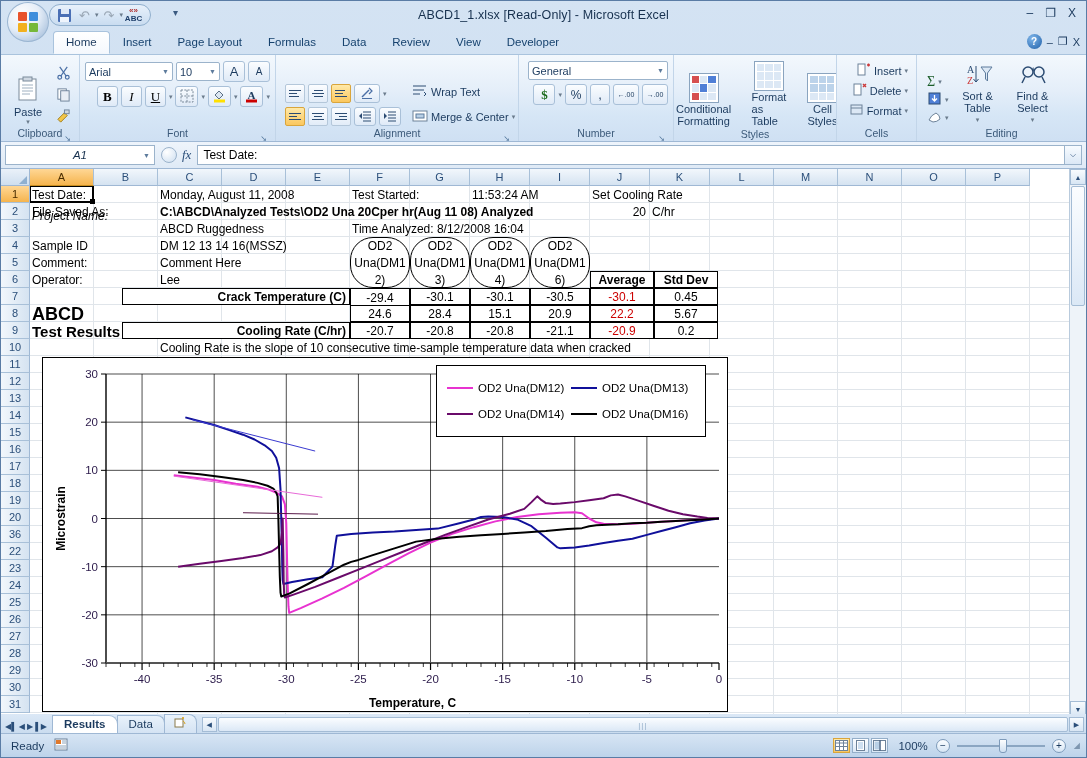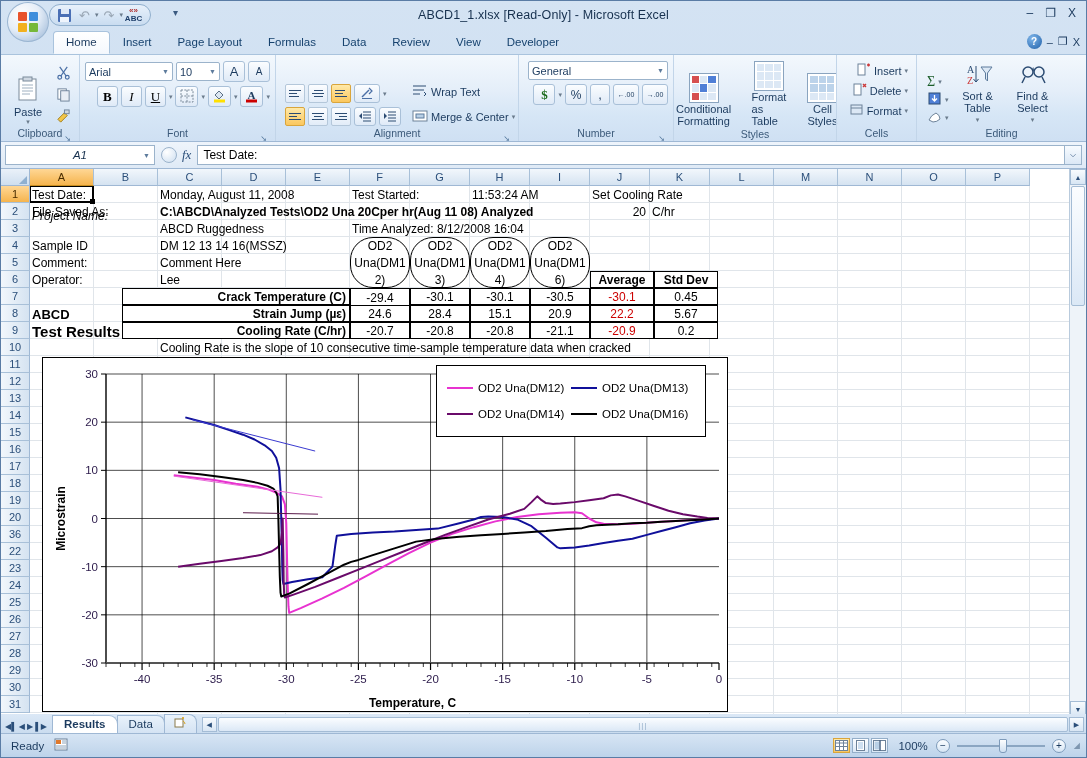--- a/index.html
+++ b/index.html
@@ -757,21 +757,21 @@
         <div class="cell" style="left: 622px; top: 18px;">C/hr</div>
         <div class="cell" style="left: 2px; top: 22px; font-style: italic;">Project Name:</div>
         <div class="cell" style="left: 130px; top: 35px;">ABCD Ruggedness</div>
         <div class="cell" style="left: 322px; top: 35px;">Time Analyzed: 8/12/2008 16:04</div>
         <div class="cell" style="left: 2px; top: 52px;">Sample ID</div>
         <div class="cell" style="left: 130px; top: 52px;">DM 12 13 14 16(MSSZ)</div>
         <div class="cell" style="left: 2px; top: 69px;">Comment:</div>
         <div class="cell" style="left: 130px; top: 69px;">Comment Here</div>
         <div class="cell" style="left: 2px; top: 86px;">Operator:</div>
         <div class="cell" style="left: 130px; top: 86px;">Lee</div>
-        <div class="cell b" style="left: 2px; top: 120px; font-size: 13px; line-height: 17px;">ABCD</div>
+        <div class="cell b" style="left: 2px; top: 120px; font-size: 18px; line-height: 17px;">ABCD</div>
         <div class="cell b" style="left: 2px; top: 137px; font-size: 15px; line-height: 17px;">Test Results</div>
         <div class="cell" style="left: 130px; top: 154px;">Cooling Rate is the slope of 10 consecutive time-sample temperature data when cracked</div>
         <div class="tbl-cell hdr" style="left: 320px; top: 51px; width: 60px; height: 51px; flex-direction: column; justify-content: flex-start;">
           <div class="tbl-hdr-text" style="line-height: 17px;">OD2</div>
           <div class="tbl-hdr-text" style="line-height: 17px;">Una(DM1</div>
           <div class="tbl-hdr-text" style="line-height: 17px;">2)</div>
         </div>
         <div class="tbl-cell hdr" style="left: 380px; top: 51px; width: 60px; height: 51px; flex-direction: column; justify-content: flex-start;">
           <div class="tbl-hdr-text" style="line-height: 17px;">OD2</div>
           <div class="tbl-hdr-text" style="line-height: 17px;">Una(DM1</div>
@@ -789,21 +789,20 @@
         </div>
         <div class="tbl-cell bold" style="left: 560px; top: 85px; width: 64px; height: 17px;">Average</div>
         <div class="tbl-cell bold" style="left: 624px; top: 85px; width: 64px; height: 17px;">Std Dev</div>
         <div class="tbl-cell bold" style="left: 92px; top: 102px; width: 228px; height: 17px; justify-content: flex-end; padding-right: 3px;">Crack Temperature (C)</div>
         <div class="tbl-cell " style="left: 320px; top: 102px; width: 60px; height: 20px;">-29.4</div>
         <div class="tbl-cell " style="left: 380px; top: 102px; width: 60px; height: 17px;">-30.1</div>
         <div class="tbl-cell " style="left: 440px; top: 102px; width: 60px; height: 17px;">-30.1</div>
         <div class="tbl-cell " style="left: 500px; top: 102px; width: 60px; height: 17px;">-30.5</div>
         <div class="tbl-cell red" style="left: 560px; top: 102px; width: 64px; height: 17px;">-30.1</div>
         <div class="tbl-cell " style="left: 624px; top: 102px; width: 64px; height: 17px;">0.45</div>
-        <div class="tbl-cell bold" style="left: 92px; top: 119px; width: 228px; height: 17px; justify-content: flex-end; padding-right: 3px;">Strain Jump (µε)</div>
         <div class="tbl-cell " style="left: 320px; top: 119px; width: 60px; height: 17px;">24.6</div>
         <div class="tbl-cell " style="left: 380px; top: 119px; width: 60px; height: 17px;">28.4</div>
         <div class="tbl-cell " style="left: 440px; top: 119px; width: 60px; height: 17px; text-align: center;">15.1</div>
         <div class="tbl-cell " style="left: 500px; top: 119px; width: 60px; height: 17px;">20.9</div>
         <div class="tbl-cell red" style="left: 560px; top: 119px; width: 64px; height: 17px;">22.2</div>
         <div class="tbl-cell " style="left: 624px; top: 119px; width: 64px; height: 17px;">5.67</div>
         <div class="tbl-cell bold" style="left: 92px; top: 136px; width: 228px; height: 17px; justify-content: flex-end; padding-right: 3px;">Cooling Rate (C/hr)</div>
         <div class="tbl-cell " style="left: 320px; top: 136px; width: 60px; height: 17px;">-20.7</div>
         <div class="tbl-cell " style="left: 380px; top: 136px; width: 60px; height: 17px;">-20.8</div>
         <div class="tbl-cell " style="left: 440px; top: 136px; width: 60px; height: 17px;">-20.8</div>

